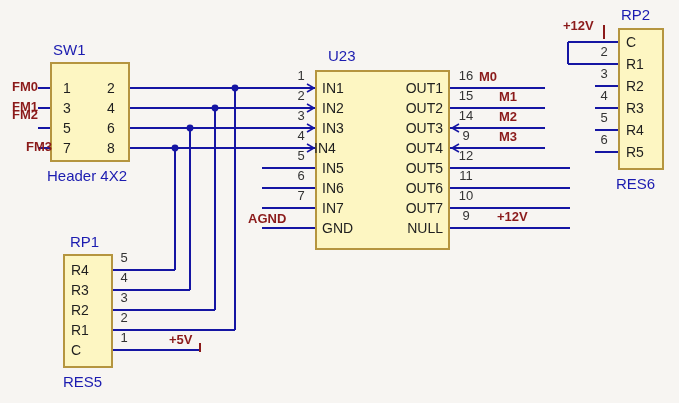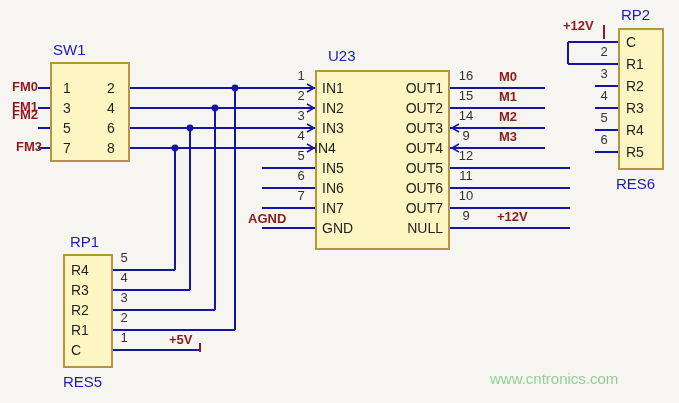--- a/index.html
+++ b/index.html
@@ -73,35 +73,36 @@
       <path d="M459 144L452 148L459 152"></path>
     </g>
     <g stroke="#8b1a1a" stroke-width="2">
       <path d="M200 343V352"></path>
       <path d="M604 25V39"></path>
     </g>
   </svg>
 
   <div class="comp" style="left:50px;top:62px;width:80px;height:100px;"></div>
   <span class="t ref" style="left:53px;top:41px">SW1</span>
+  <span class="t val" style="left:47px;top:167px">Header 4X2</span>
 
   <span class="t pname" style="left:63px;top:80px">1</span>
   <span class="t pname" style="left:63px;top:100px">3</span>
   <span class="t pname" style="left:63px;top:120px">5</span>
   <span class="t pname" style="left:63px;top:140px">7</span>
 
   <span class="t pname" style="left:107px;top:80px">2</span>
   <span class="t pname" style="left:107px;top:100px">4</span>
   <span class="t pname" style="left:107px;top:120px">6</span>
   <span class="t pname" style="left:107px;top:140px">8</span>
 
   <span class="t net rgt" style="left:2px;top:80px;width:36px">FM0</span>
   <span class="t net rgt" style="left:2px;top:100px;width:36px">FM1</span>
   <span class="t net rgt" style="left:2px;top:108px;width:36px">FM2</span>
-  <span class="t net rgt" style="left:6px;top:140px;width:36px">FM3</span>
+  <span class="t net rgt" style="left:16px;top:140px;width:36px">FM3</span>
 
   <div class="comp" style="left:315px;top:70px;width:135px;height:180px;"></div>
   <span class="t ref" style="left:328px;top:47px">U23</span>
 
   <span class="t pname" style="left:322px;top:80px">IN1</span>
   <span class="t pname" style="left:322px;top:100px">IN2</span>
   <span class="t pname" style="left:322px;top:120px">IN3</span>
   <span class="t pname" style="left:314px;top:140px">IN4</span>
   <span class="t pname" style="left:322px;top:160px">IN5</span>
   <span class="t pname" style="left:322px;top:180px">IN6</span>
@@ -129,21 +130,21 @@
 
   <span class="t pnum ctr" style="left:454px;top:69px;width:24px">16</span>
   <span class="t pnum ctr" style="left:454px;top:89px;width:24px">15</span>
   <span class="t pnum ctr" style="left:454px;top:109px;width:24px">14</span>
   <span class="t pnum ctr" style="left:454px;top:129px;width:24px">9</span>
   <span class="t pnum ctr" style="left:454px;top:149px;width:24px">12</span>
   <span class="t pnum ctr" style="left:454px;top:169px;width:24px">11</span>
   <span class="t pnum ctr" style="left:454px;top:189px;width:24px">10</span>
   <span class="t pnum ctr" style="left:454px;top:209px;width:24px">9</span>
 
-  <span class="t net" style="left:499px;top:70px">M0</span>
+  <span class="t net" style="left:479px;top:70px">M0</span>
   <span class="t net" style="left:499px;top:90px">M1</span>
   <span class="t net" style="left:499px;top:110px">M2</span>
   <span class="t net" style="left:499px;top:130px">M3</span>
   <span class="t net" style="left:497px;top:210px">+12V</span>
 
   <div class="comp" style="left:63px;top:254px;width:50px;height:114px;"></div>
   <span class="t ref" style="left:70px;top:233px">RP1</span>
   <span class="t val" style="left:63px;top:373px">RES5</span>
 
   <span class="t pname" style="left:71px;top:262px">R4</span>
@@ -172,15 +173,14 @@
   <span class="t pname" style="left:626px;top:144px">R5</span>
 
   <span class="t pnum ctr" style="left:596px;top:45px;width:16px">2</span>
   <span class="t pnum ctr" style="left:596px;top:67px;width:16px">3</span>
   <span class="t pnum ctr" style="left:596px;top:89px;width:16px">4</span>
   <span class="t pnum ctr" style="left:596px;top:111px;width:16px">5</span>
   <span class="t pnum ctr" style="left:596px;top:133px;width:16px">6</span>
 
   <span class="t net" style="left:563px;top:19px">+12V</span>
 
-  <span class="t wm" style="left:490px;top:370px">www.cntronics.com</span>
 
 </div>
 
 </body></html>

